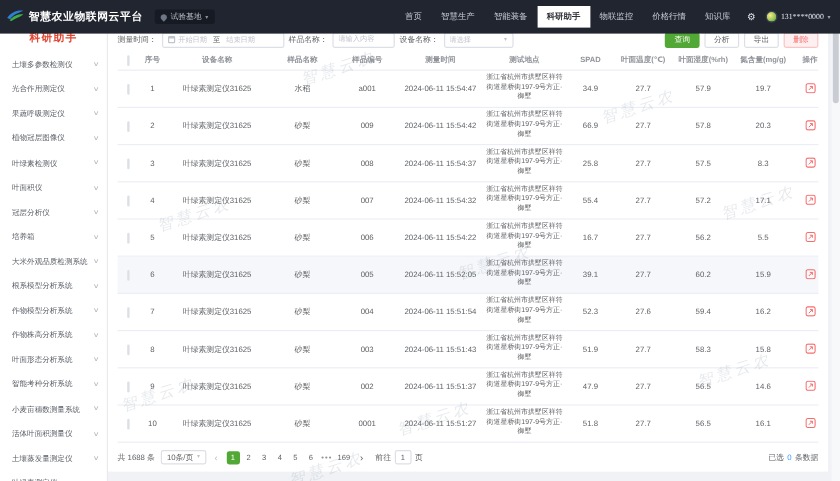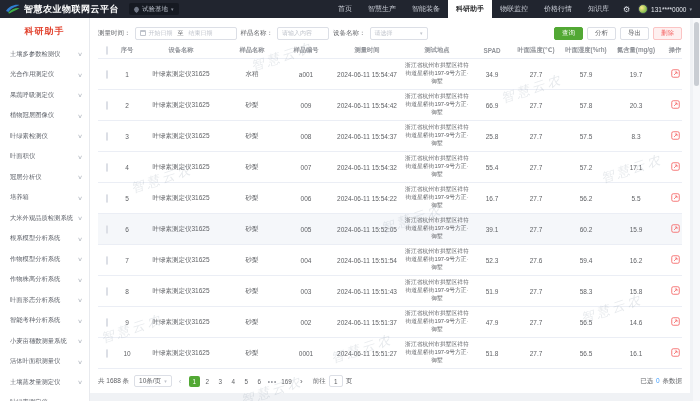--- a/index.html
+++ b/index.html
@@ -1,19 +1,19 @@
 <!DOCTYPE html>
 <html><head>
 <meta charset="utf-8">
 <style>
   * { margin:0; padding:0; box-sizing:border-box; }
   html,body { width:700px; height:401px; overflow:hidden; font-family:"Liberation Sans","DejaVu Sans",sans-serif; background:#f0f2f5; position:relative; }
 
   
-  .navbar { position:absolute; top:0; left:0; right:0; height:18px; background:#21252f; display:flex; align-items:center; z-index:30; }
+  .navbar { position:absolute; top:0; left:0; right:0; height:28px; background:#21252f; display:flex; align-items:center; z-index:30;font-family:Liberation Serif, serif; }
   .logo-wrap { display:flex; align-items:center; gap:4px; padding:0 6px 0 5px; }
   .logo-title { color:#fff; font-size:9px; font-weight:bold; letter-spacing:.5px; white-space:nowrap; }
   .site-select { background:#161a22; color:#b9bfca; font-size:6.5px; height:12px; border-radius:2px; display:flex; align-items:center; gap:3px; padding:0 5px; margin-left:4px; cursor:pointer; }
   .site-select .pin { width:5px; height:5px; border-radius:50% 50% 50% 0; background:#6f7685; transform:rotate(-45deg); }
   .site-select .dd { font-size:5px; color:#8a909c; }
   .nav-spacer { flex:1; }
   .nav-menu { display:flex; align-items:stretch; height:18px; }
   .nav-item { color:#c6cad3; font-size:7px; display:flex; align-items:center; padding:0 8px; white-space:nowrap; cursor:pointer; }
   .nav-item.active { background:#fff; color:#303133; font-weight:bold; }
   .gear { color:#dfe3ea; font-size:8px; padding:0 6px; cursor:pointer; }

